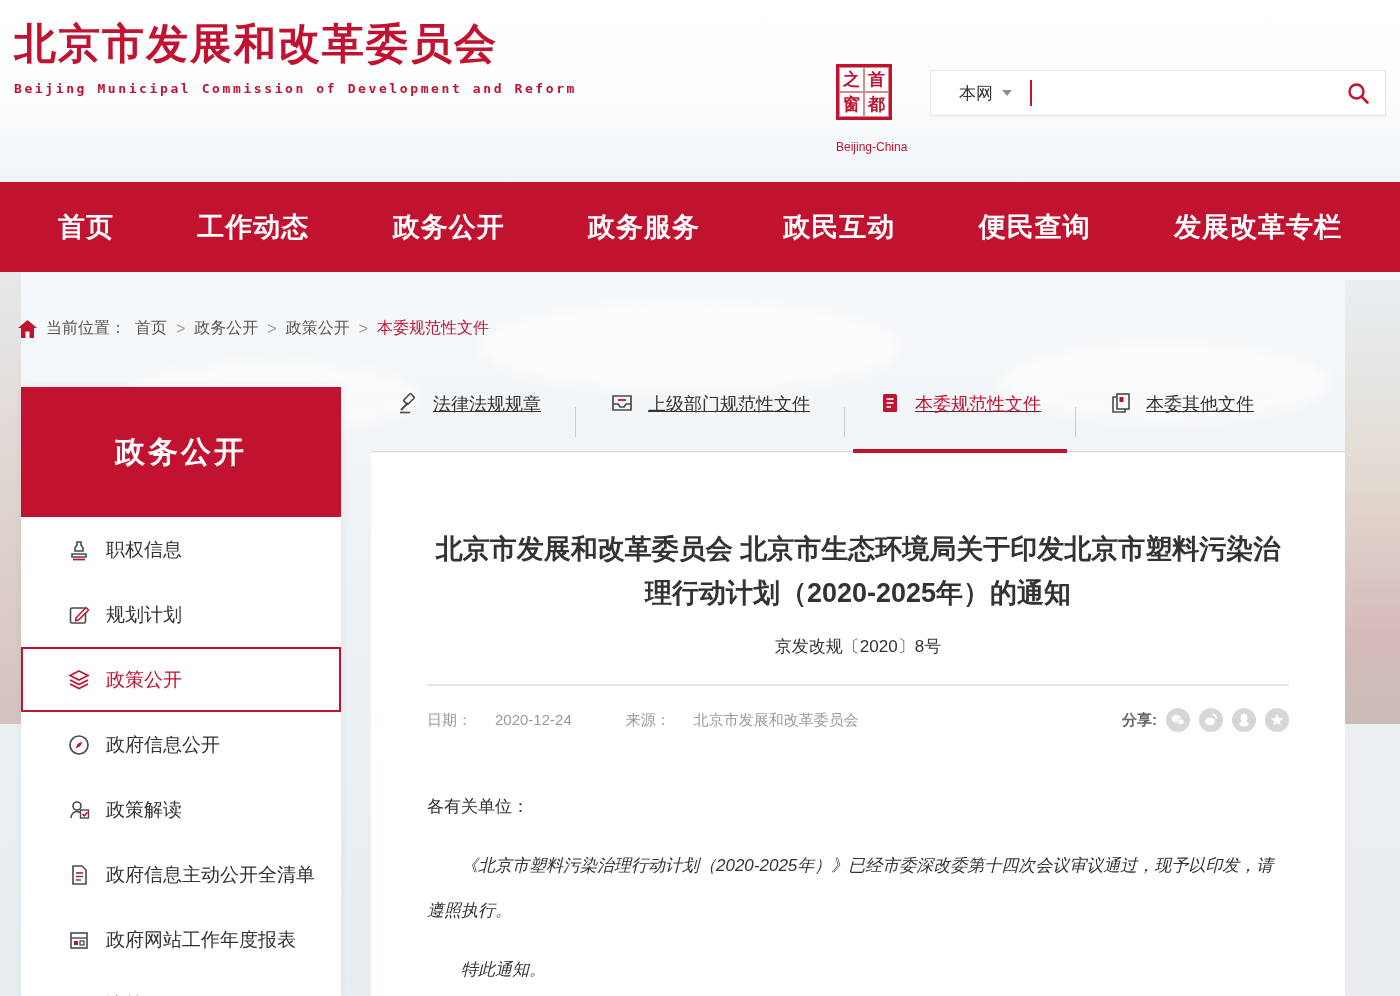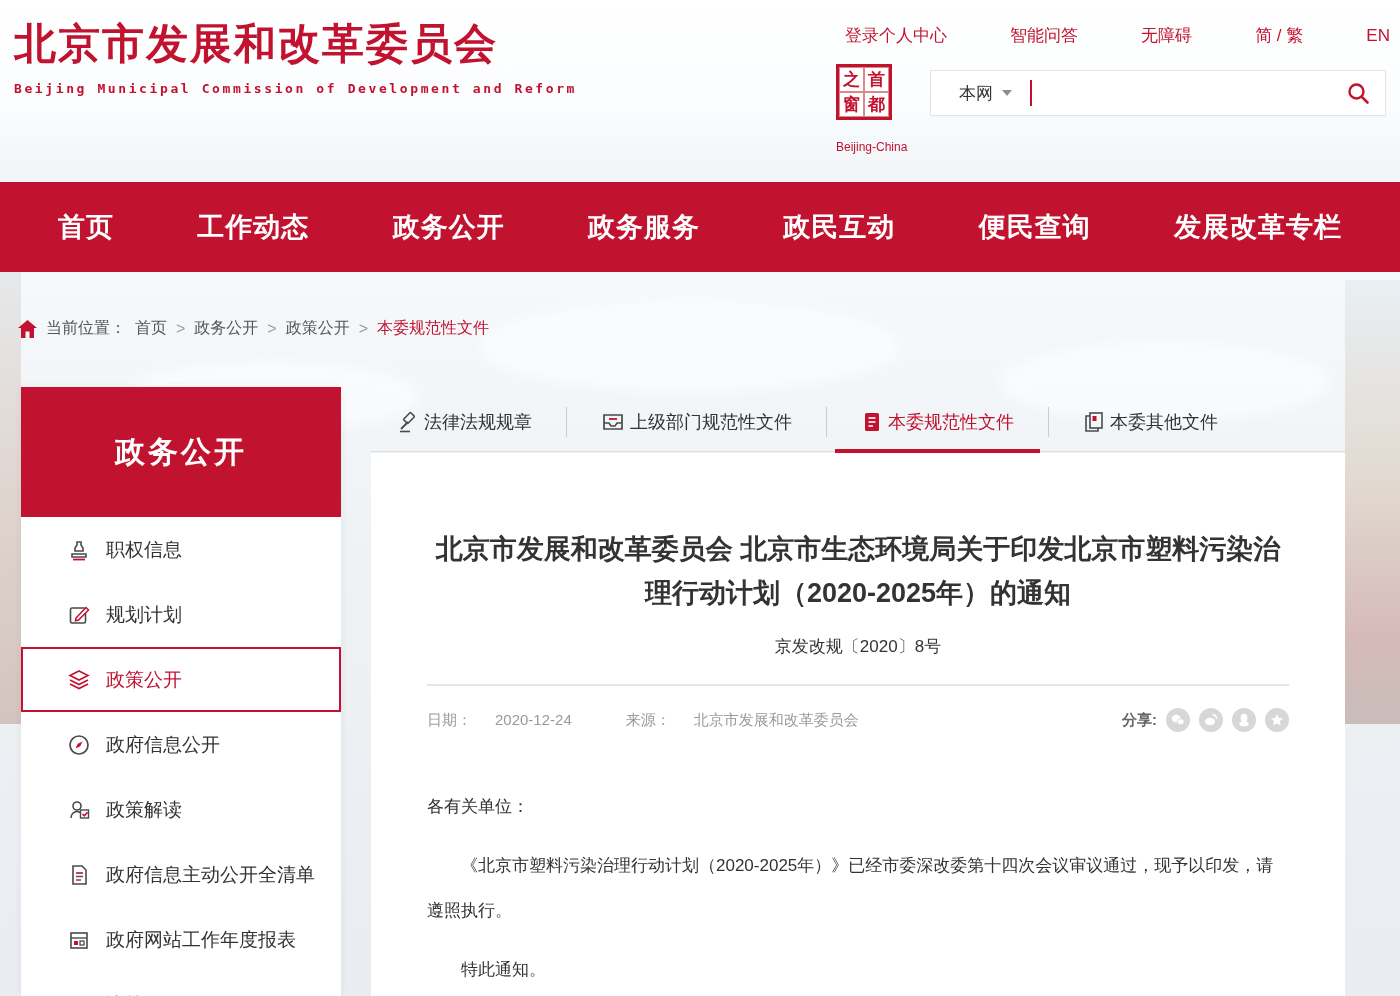--- a/index.html
+++ b/index.html
@@ -65,59 +65,52 @@
   .side-item { height:65px; display:flex; align-items:center; gap:15px; padding:0 20px 0 44px;
                cursor:pointer; border:2px solid transparent; }
   .side-label { font-size:19px; color:#333; white-space:nowrap; }
   .side-item.active { border-color:#c1122f; }
   .side-item.active .side-label { color:#c1122f; }
   .side-icon { width:24px; height:24px; flex:0 0 24px; display:flex; align-items:center; justify-content:center; }
 
   
   .tabbar { position:absolute; left:371px; top:392px; width:974px; height:60px; display:flex;
             align-items:center; border-bottom:1px solid #d9dde0; z-index:6; }
-  .tab { display:flex; align-items:center; gap:5px; padding:0 26px; height:100%; cursor:pointer; position:relative; }
+  .tab { display:flex; gap:14px; padding:0 26px; height:100%; cursor:pointer; position:relative;text-decoration:underline; }
   .tab-label { font-size:18px; color:#333; white-space:nowrap; }
   .tab.active .tab-label { color:#c1122f; }
   .tab.active::after { content:""; position:absolute; left:0; right:0; bottom:-3px; height:5px; background:#c1122f; }
   .tab-div { width:1px; height:30px; background:#c9ccd0; margin:0 8px; }
 
   .card { position:absolute; left:371px; top:453px; width:974px; height:543px; background:#fff;
           z-index:6; padding:0 56px; }
   .article-title { margin:74px auto 0; max-width:880px; text-align:center; font-size:27px;
                    font-weight:bold; color:#333; line-height:44px; }
   .doc-number { text-align:center; font-size:17px; color:#333; margin-top:20px; }
   .meta-divider { border-top:2px solid #e4e6e8; margin-top:26px; }
   .meta-row { display:flex; justify-content:space-between; align-items:center; margin-top:22px; }
   .meta-left { font-size:15px; color:#9a9a9a; display:flex; gap:23px; }
   .share { display:flex; align-items:center; gap:9px; }
   .share-label { font-size:15px; font-weight:bold; color:#666; }
   .share-circle { width:24px; height:24px; border-radius:50%; background:#d7d7d7; display:flex;
                   align-items:center; justify-content:center; cursor:pointer; color:#fff; font-size:12px; }
   .body-text { margin-top:52px; font-size:17px; color:#333; line-height:45px; }
-  .para { text-indent:2em; margin-top:14px; }
+  .para { text-indent:2em; margin-top:14px;font-style:italic; }
 </style>
 </head>
 <body>
 
 <div class="page">
 
   <div class="header">
     <div class="logo">
       <div class="logo-title">北京市发展和改革委员会</div>
       <div class="logo-sub">Beijing Municipal Commission of Development and Reform</div>
     </div>
 
-    <div class="top-links">
-      <span class="top-link">登录个人中心</span>
-      <span class="top-link">智能问答</span>
-      <span class="top-link">无障碍</span>
-      <span class="top-link">简 / 繁</span>
-      <span class="top-link">EN</span>
-    </div>
 
     <div class="seal">
       <div class="seal-box">
         <div class="seal-cell">之</div>
         <div class="seal-cell">首</div>
         <div class="seal-cell">窗</div>
         <div class="seal-cell">都</div>
       </div>
       <div class="seal-caption">Beijing-China</div>
     </div>

